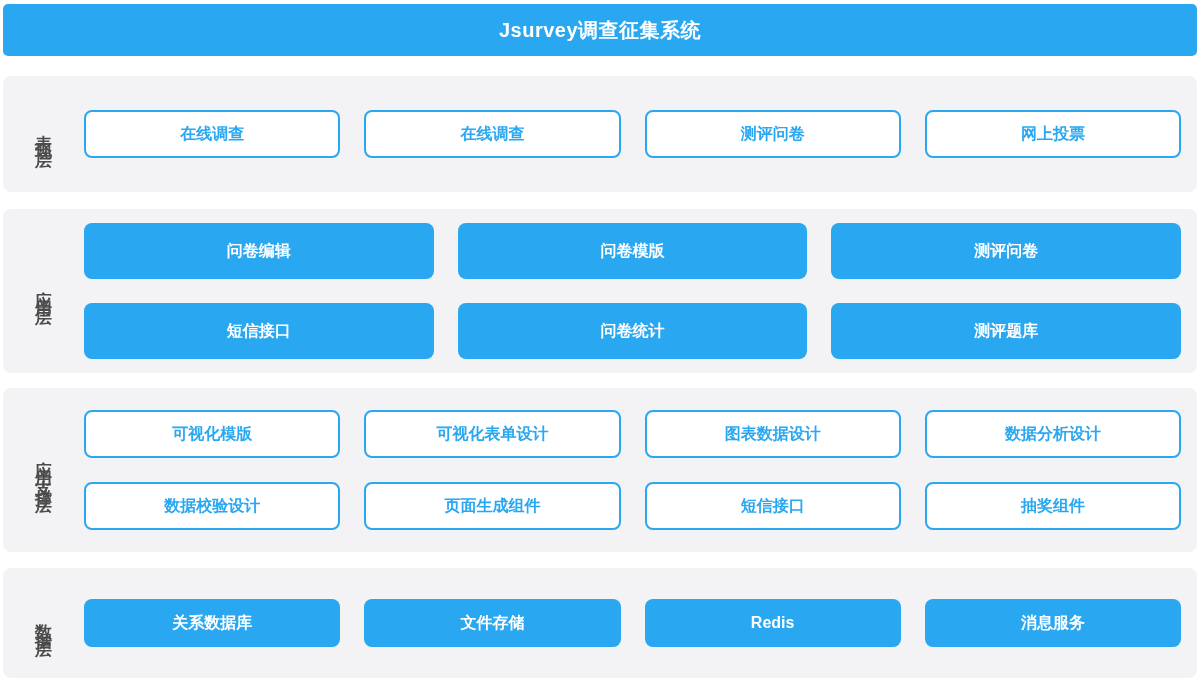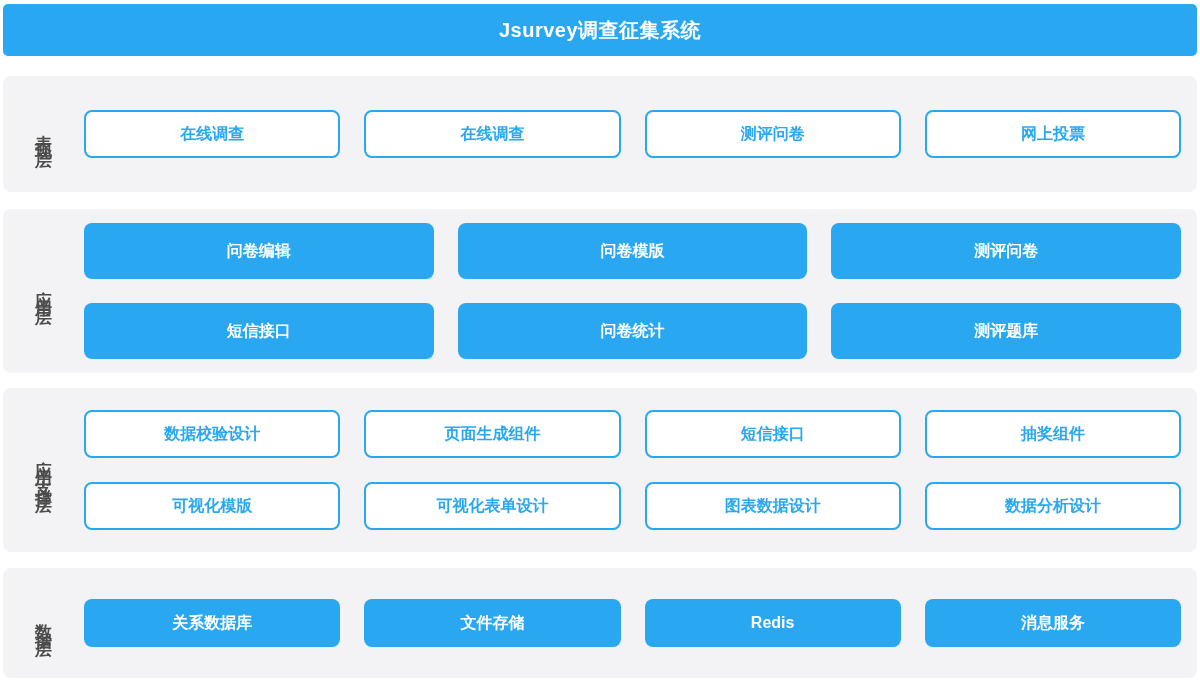--- a/index.html
+++ b/index.html
@@ -129,30 +129,30 @@
       </div>
     </div>
   </div>
 
   <div class="layer-section sec-3">
     <div class="layer-label-col">
       <div class="layer-label">应用支撑层</div>
     </div>
     <div class="boxes-col">
       <div class="box-row">
+        <div class="box outlined">可视化模版</div>
+        <div class="box outlined">可视化表单设计</div>
+        <div class="box outlined">图表数据设计</div>
+        <div class="box outlined">数据分析设计</div>
+      </div>
+      <div class="box-row">
         <div class="box outlined">数据校验设计</div>
         <div class="box outlined">页面生成组件</div>
         <div class="box outlined">短信接口</div>
         <div class="box outlined">抽奖组件</div>
-      </div>
-      <div class="box-row">
-        <div class="box outlined">可视化模版</div>
-        <div class="box outlined">可视化表单设计</div>
-        <div class="box outlined">图表数据设计</div>
-        <div class="box outlined">数据分析设计</div>
       </div>
     </div>
   </div>
 
   <div class="layer-section sec-4">
     <div class="layer-label-col">
       <div class="layer-label">数据层</div>
     </div>
     <div class="boxes-col">
       <div class="box-row">

